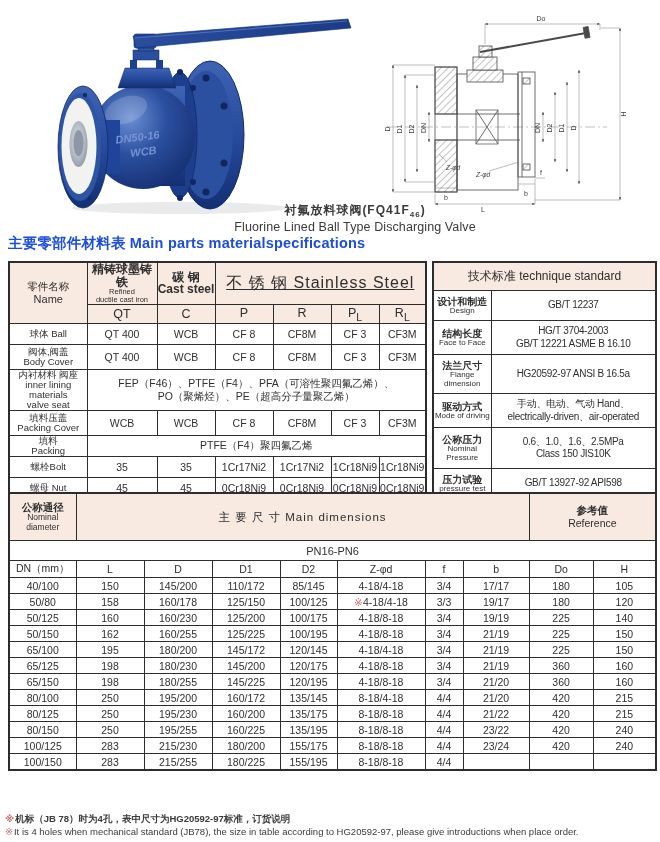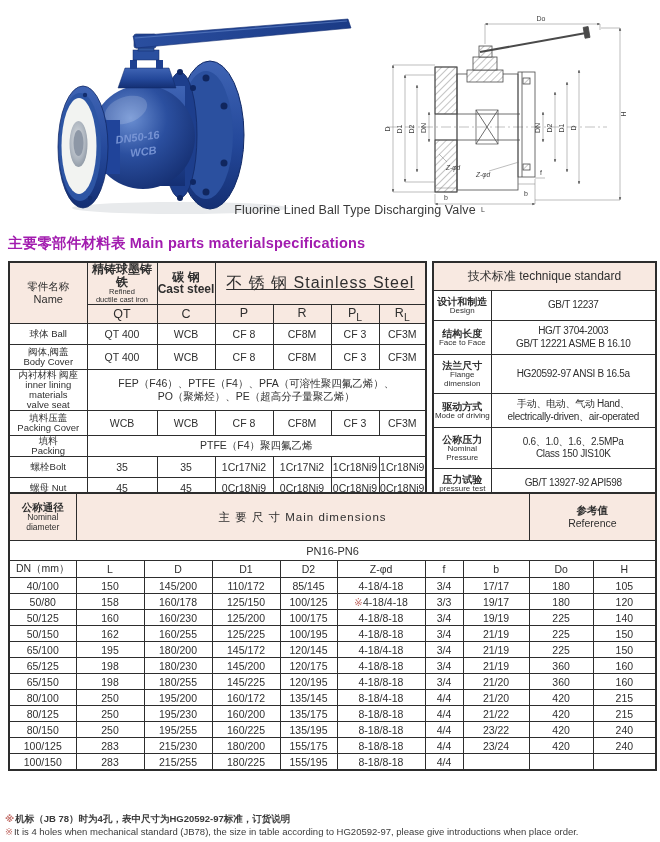--- a/index.html
+++ b/index.html
@@ -1,20 +1,20 @@
 <!DOCTYPE html>
 <html><head>
 <meta charset="utf-8">
 <style>
   html,body{margin:0;padding:0;background:#fff;}
   .page{position:relative;width:660px;height:842px;background:#ffffff;overflow:hidden;
         font-family:"Liberation Sans","DejaVu Sans",sans-serif;color:#2f2f2f;}
   svg text{font-family:"Liberation Sans","DejaVu Sans",sans-serif;}
   
-  .sec-title{position:absolute;left:8px;font-size:14.5px;font-weight:bold;color:#a21caf;letter-spacing:.2px;white-space:nowrap;}
+  .sec-title{position:absolute;left:8px;font-size:14.5px;font-weight:bold;color:#1d4ed8;letter-spacing:.2px;white-space:nowrap;}
   #sec1{top:234px;}
   #sec2{top:498px;}
   
   .caption{position:absolute;left:225px;top:202px;width:260px;text-align:center;color:#3a3a3a;}
   .cap-cn{font-size:12px;font-weight:bold;letter-spacing:1px;}
   .cap-cn sub{font-size:8px;}
   .cap-en{font-size:12.5px;margin-top:1px;letter-spacing:.1px;}
   
   table{border-collapse:collapse;table-layout:fixed;}
   td{border:1px solid #2d2d2d;text-align:center;vertical-align:middle;padding:0;overflow:hidden;}
@@ -221,20 +221,21 @@
       <text x="100" y="200">L</text>
       <text x="63" y="188">b</text>
       <text x="143" y="184">b</text>
       <text x="158" y="163">f</text>
       <text x="70" y="158" font-size="6.5" font-style="italic">Z-φd</text>
       <text x="100" y="165" font-size="6.5" font-style="italic">Z-φd</text>
     </g>
   </svg>
 
   <div class="caption">
+    <div class="cap-cn"><span>衬氟放料球阀(FQ41F</span><sub>46</sub><span>)</span></div>
     <div class="cap-en">Fluorine Lined Ball Type Discharging Valve</div>
   </div>
 
   <div id="sec1" class="sec-title">主要零部件材料表 Main parts materialspecifications</div>
 
   <table id="materials">
     <colgroup>
       <col style="width:78px">
         <col style="width:70px">
         <col style="width:58px">

